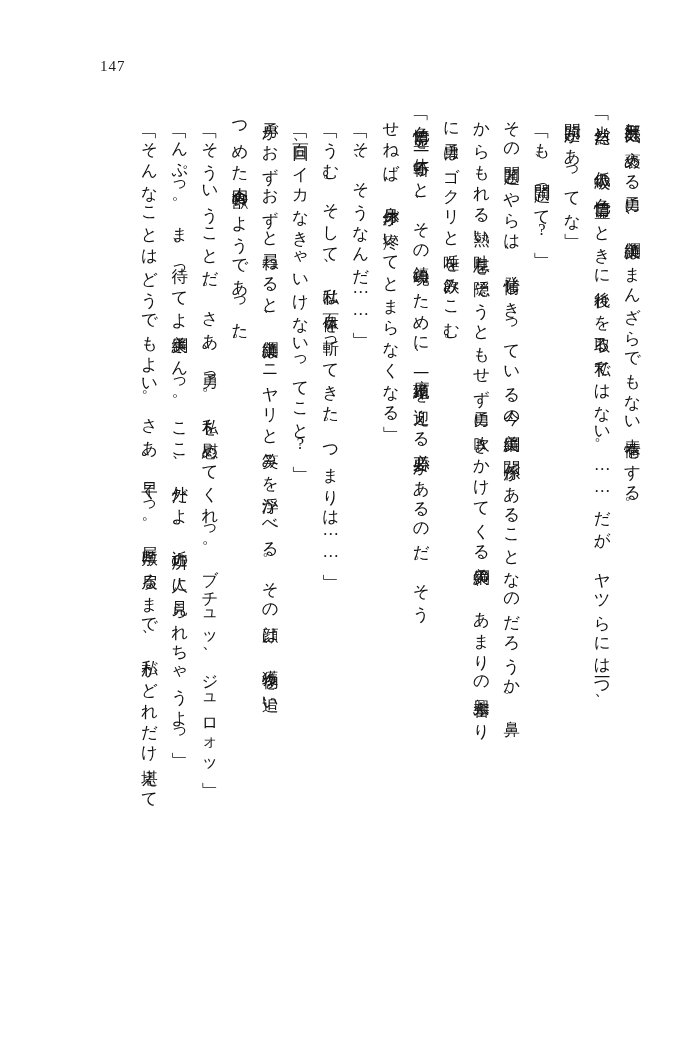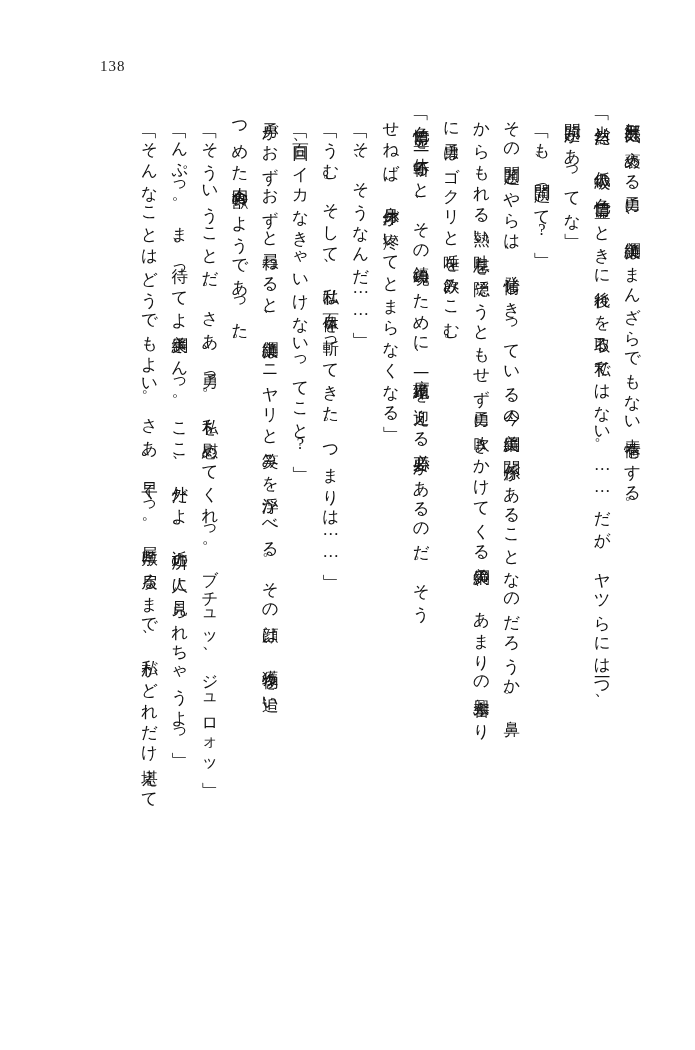--- a/index.html
+++ b/index.html
@@ -56,21 +56,21 @@
   }
   .vline.indent {
     padding-top: 18px;
   }
 </style>
 </head>
 <body>
 
 <div class="page">
 
-  <div class="page-number">138</div>
+  <div class="page-number">147</div>
 
   <div class="text-block">
     <div class="vline">無邪気に褒める勇に、美綱はまんざらでもない表情をする。</div>
     <div class="vline">「当然だ。低級の色情霊ごときに後れを取る私ではない。……だが、ヤツらには一つ、</div>
     <div class="vline">問題があってな」</div>
     <div class="vline indent">「も、問題って?」</div>
     <div class="vline">その問題とやらは、発情しきっている今の美綱に関係があることなのだろうか。鼻</div>
     <div class="vline">からもれる熱い吐息を隠そうともせず勇に吹きかけてくる美綱の、あまりの興奮ぶり</div>
     <div class="vline">に勇はゴクリと唾を飲みこむ。</div>
     <div class="vline">「色情霊を一体斬ると、その鎮魂のために、一度絶頂を迎える必要があるのだ。そう</div>

